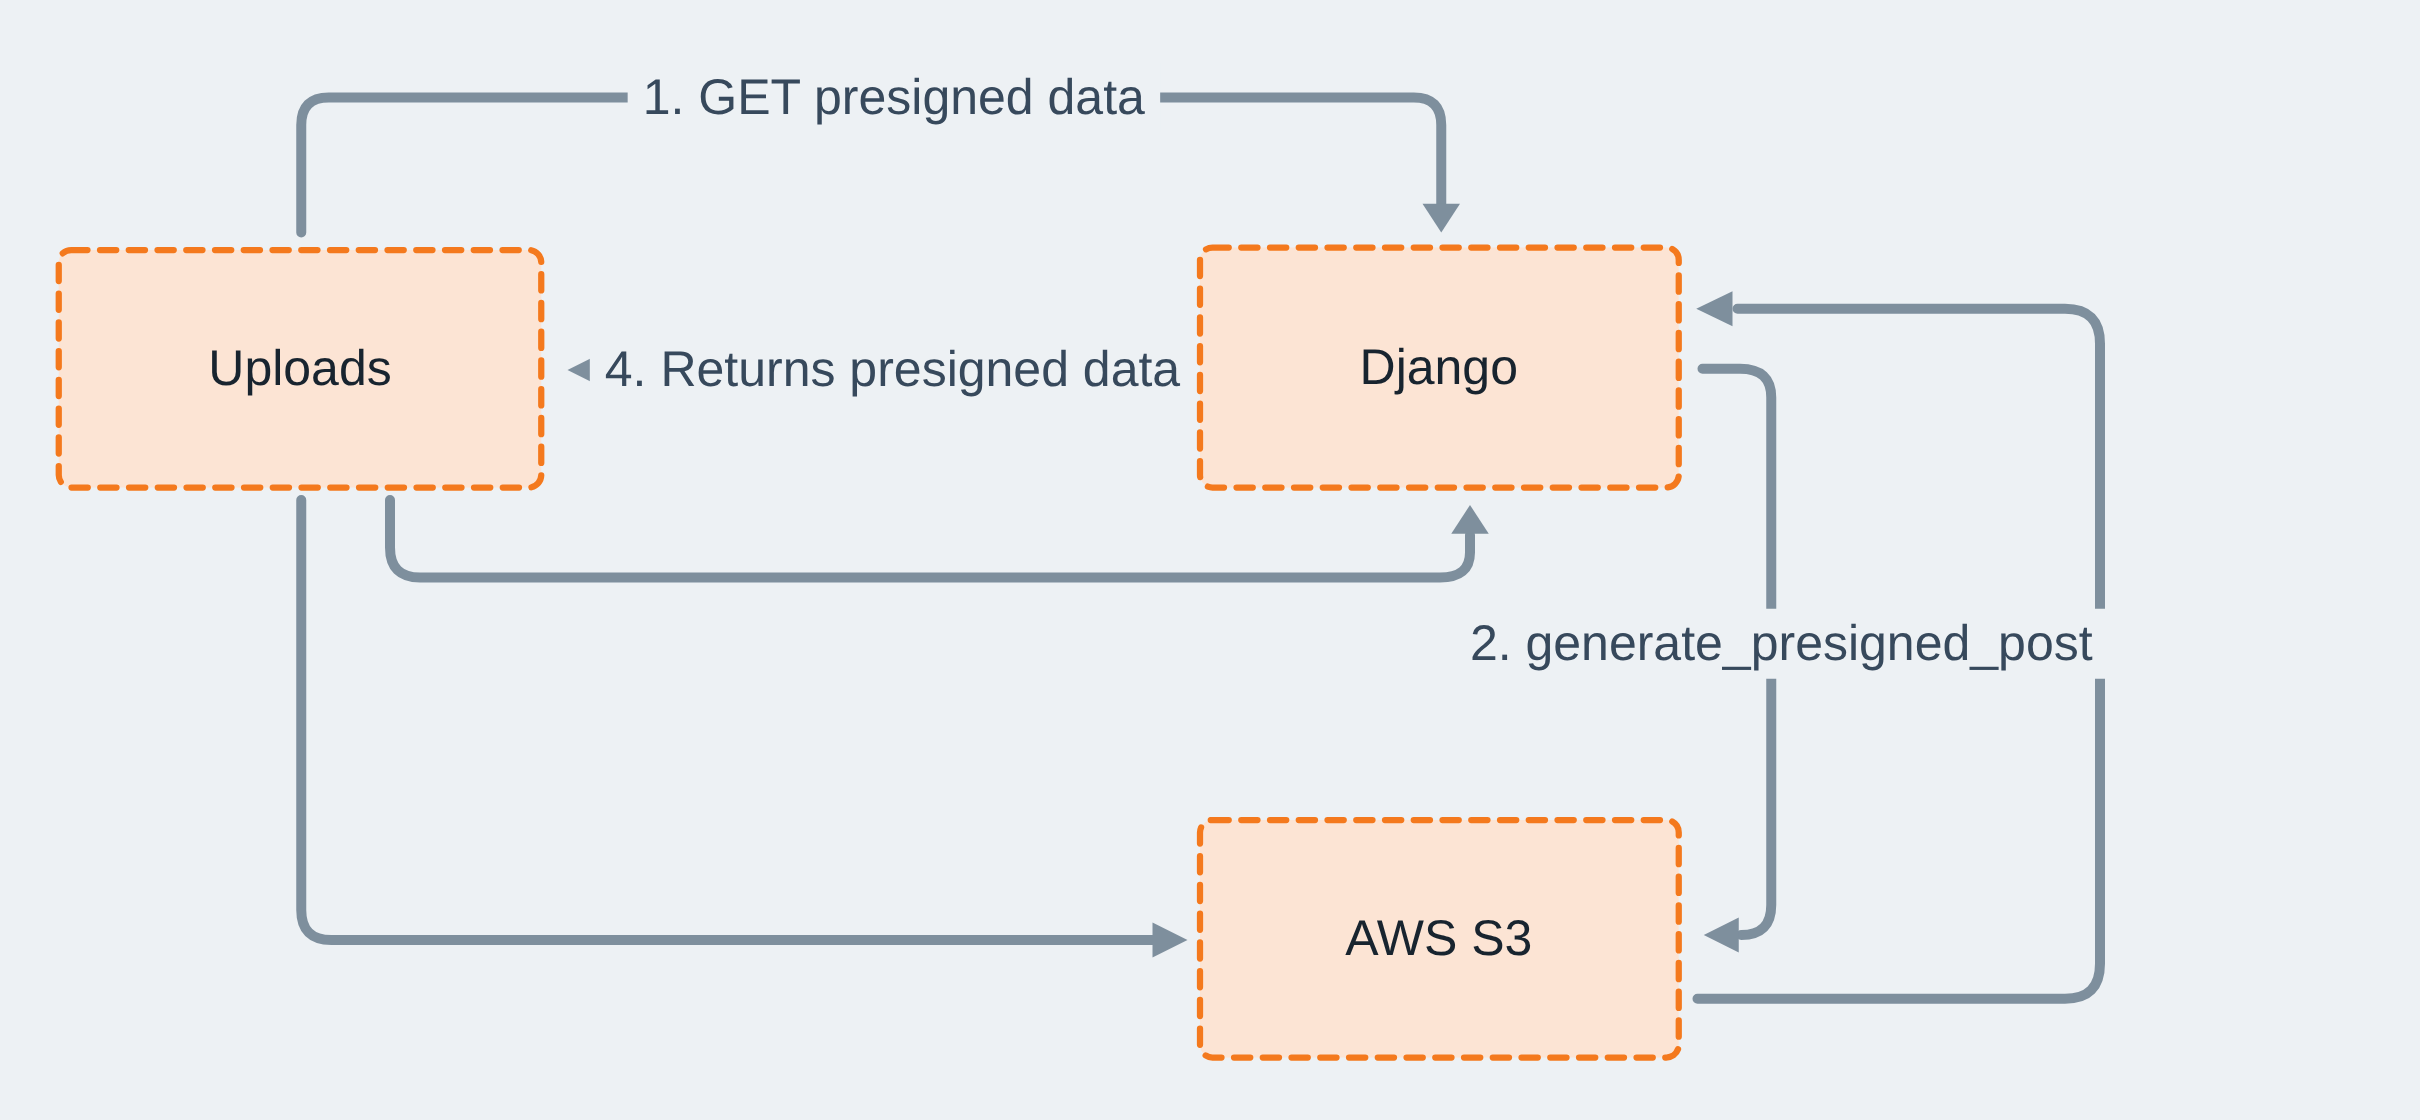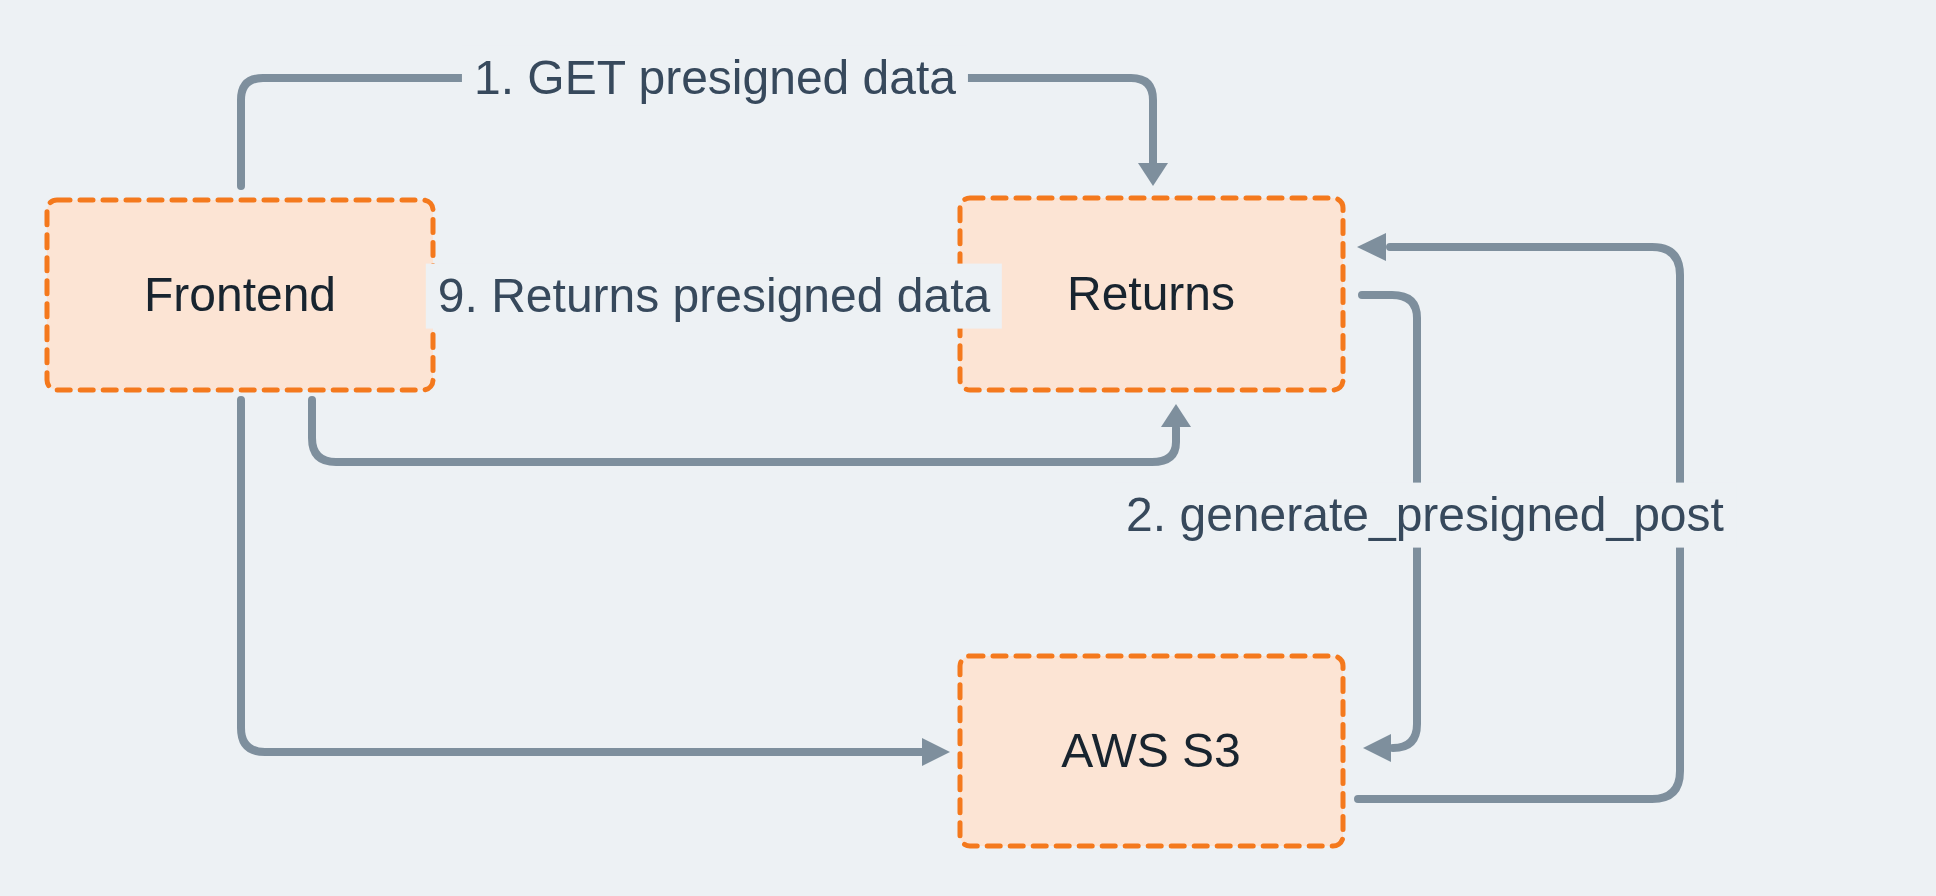--- a/index.html
+++ b/index.html
@@ -29,21 +29,21 @@
     fill:none;
     stroke:var(--arrow);
     stroke-width:8;
     stroke-linecap:round;
     stroke-linejoin:round;
   }
   polygon.head{fill:var(--arrow)}
   .label{
     position:absolute;
     transform:translate(-50%,-50%);
-    font-size:48px;
+    font-size:40px;
     line-height:1.1;
     white-space:pre;
     color:var(--edge-text);
   }
   .edge-label{
     background:var(--bg);
     padding:6px 12px;
   }
   .node-label{
     color:var(--node-text);
@@ -72,21 +72,21 @@
     <polygon class="head" points="1357,247 1386,233 1386,261"></polygon>
 
     <path class="edge" d="M241 400 L241 728 Q241 752 265 752 L922 752"></path>
     <polygon class="head" points="950,752 922,738 922,766"></polygon>
 
     <rect class="node-box" x="47" y="200" width="386" height="190" rx="10"></rect>
     <rect class="node-box" x="960" y="198" width="383" height="192" rx="10"></rect>
     <rect class="node-box" x="960" y="656" width="383" height="190" rx="10"></rect>
   </svg>
 
-  <div class="label node-label" style="left:240px;top:295px">Frontend</div>
-  <div class="label node-label" style="left:1151px;top:294px">Returns</div>
+  <div class="label node-label" style="left:240px;top:295px">Uploads</div>
+  <div class="label node-label" style="left:1151px;top:294px">Django</div>
   <div class="label node-label" style="left:1151px;top:751px">AWS S3</div>
 
   <div class="label edge-label" style="left:715px;top:78px">1. GET presigned data</div>
   <div class="label edge-label" style="left:1425px;top:515px">2. generate_presigned_post</div>
-  <div class="label edge-label" style="left:714px;top:296px">9. Returns presigned data</div>
+  <div class="label edge-label" style="left:714px;top:296px">4. Returns presigned data</div>
 
 </div>
 
 </body></html>

